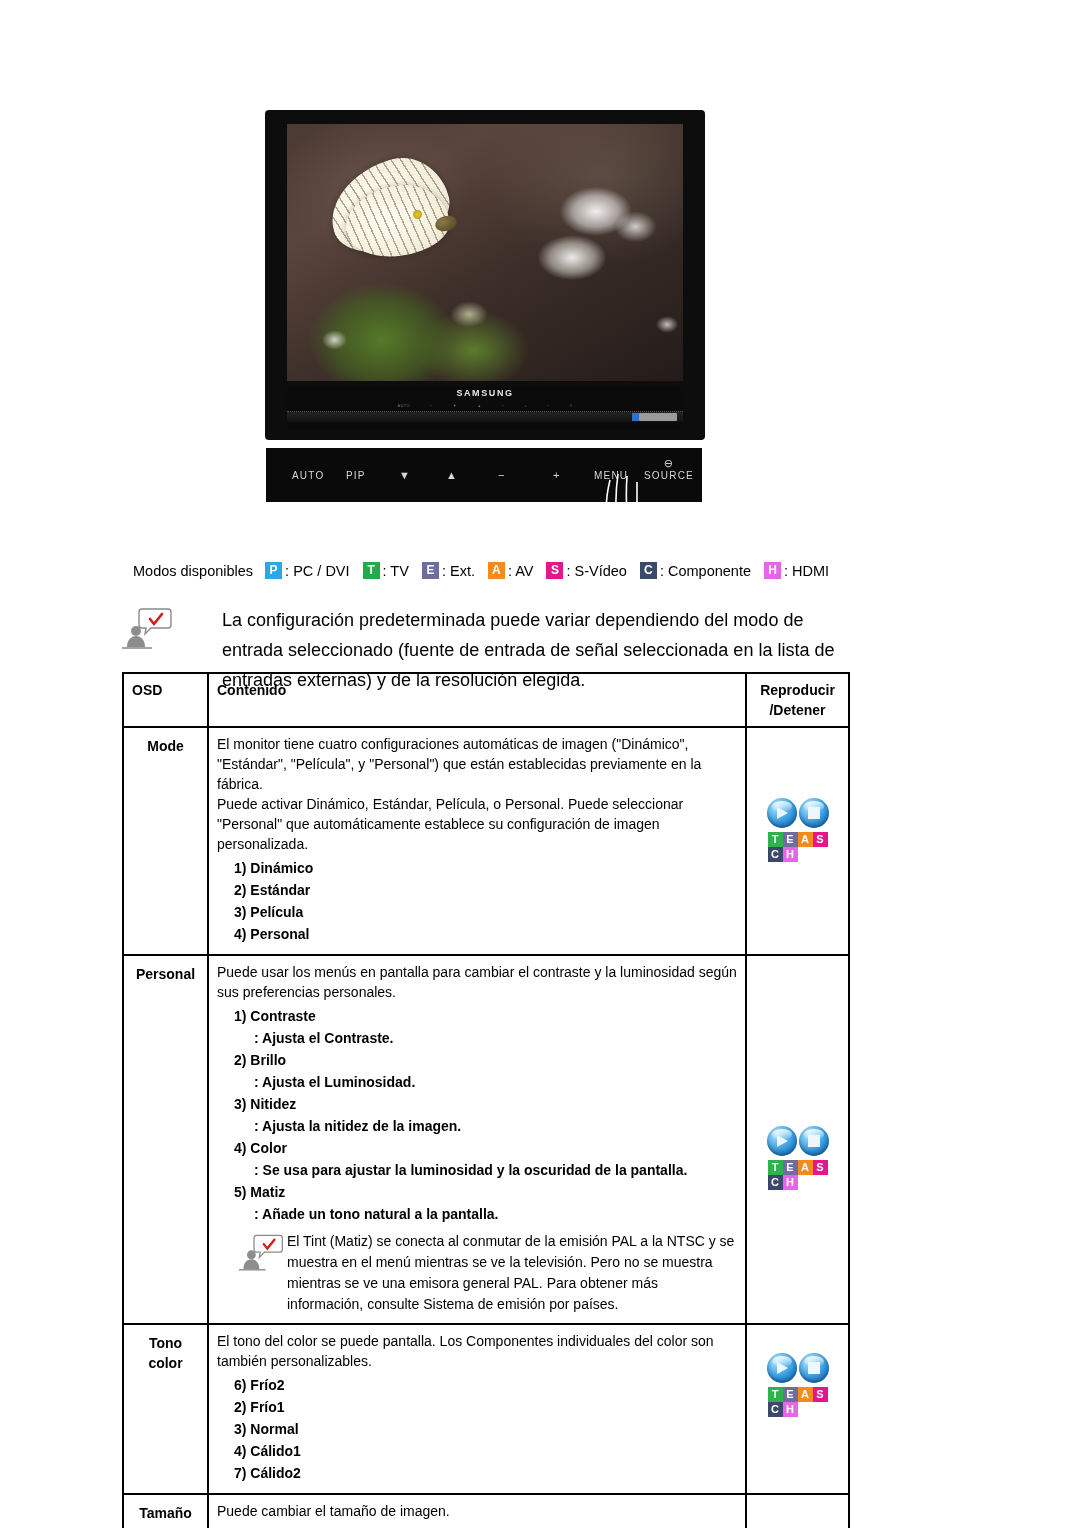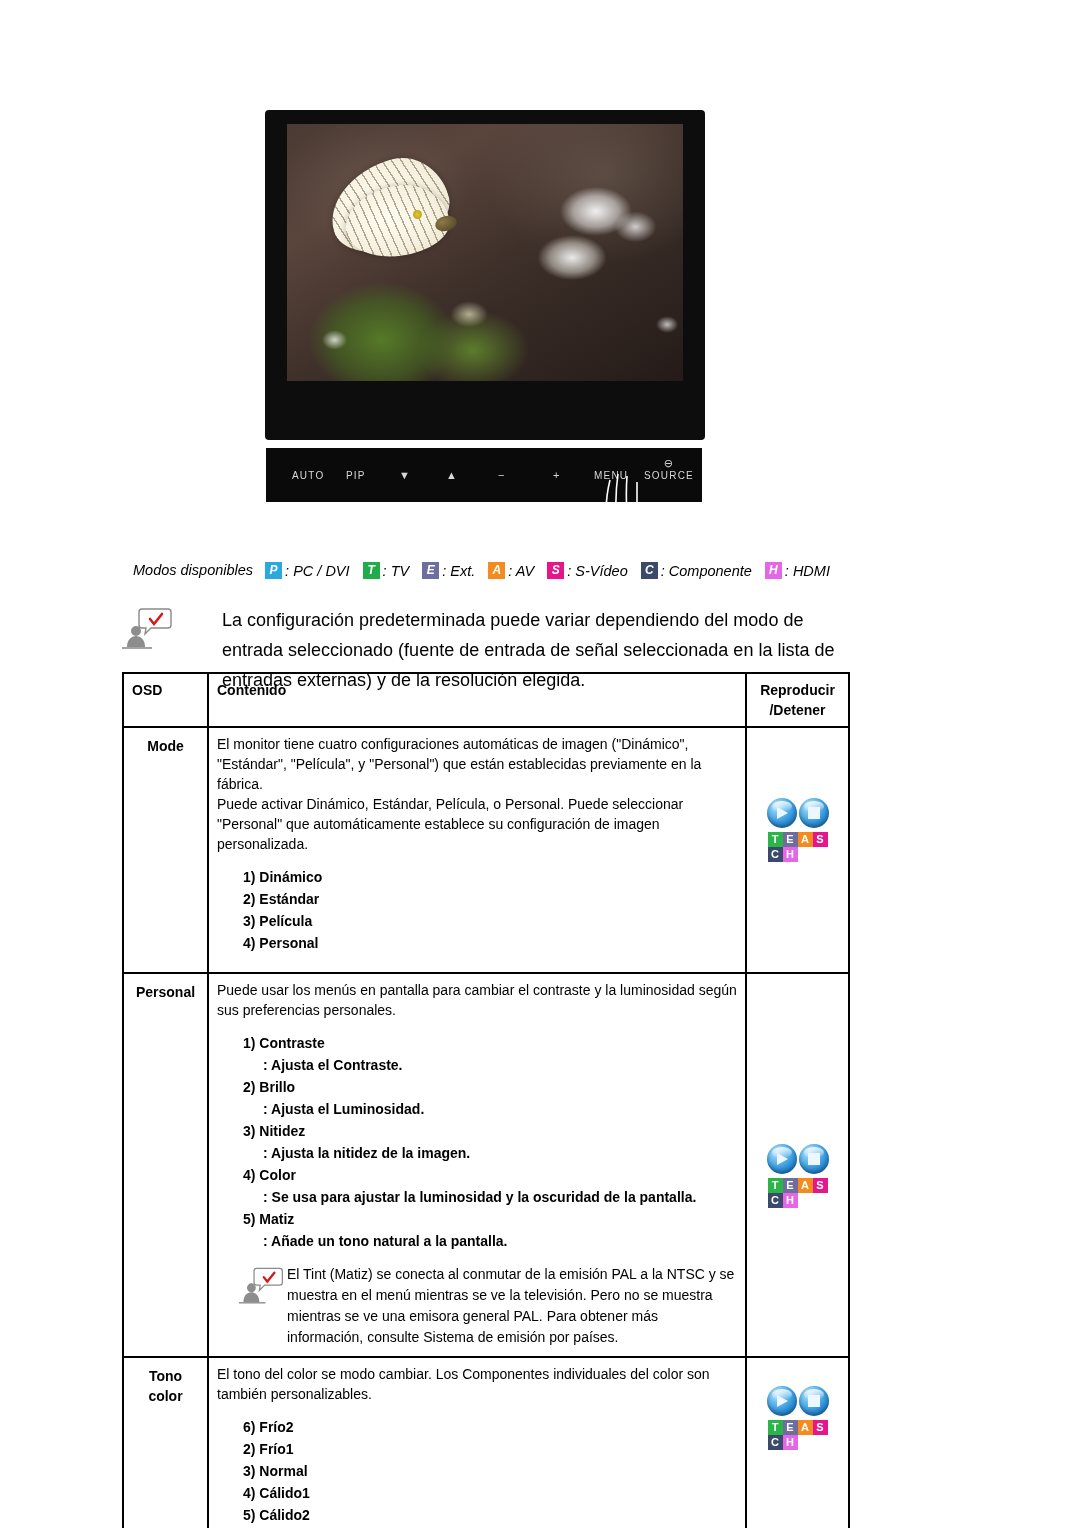--- a/index.html
+++ b/index.html
@@ -136,23 +136,22 @@
   .hand {
     position: absolute; left: 328px; top: 12px;
     width: 64px; height: 86px;
     pointer-events: none;
   }
 
   
   .modes {
     position: absolute; left: 133px; top: 562px;
     font-size: 14.5px;
-    display: flex; align-items: flex-start; gap: 0;
+    display: flex; align-items: center; gap: 0;
     white-space: nowrap;
-    font-style: italic;
   }
   .modes .lbl { margin-right: 12px; }
   .mode-item { display: inline-flex; align-items: center; margin-right: 13px; }
   .mchip {
     display: inline-block;
     width: 17px; height: 17px;
     line-height: 17px; text-align: center;
     color: #fff; font-weight: bold; font-size: 12px;
     font-family: "Liberation Sans", sans-serif;
     margin-right: 3px;
@@ -189,21 +188,21 @@
     text-align: left;
   }
   table.osd th { font-weight: bold; margin-top: 9px; }
   .col-osd { width: 85px; }
   .col-content { width: 538px; }
   .col-play { width: 103px; }
   .cell-osd { font-weight: bold; text-align: center !important; padding-top: 8px !important; }
   .cell-play { text-align: center !important; vertical-align: top; }
   .hdr-play { text-align: center !important; }
 
-  .numlist { margin: 12px; padding: 0 0 0 14px; list-style: none; }
+  .numlist { margin: 3px; padding: 0 0 0 14px; list-style: none; }
   .numlist li { font-weight: bold; font-size: 14px; line-height: 22px; }
   .sub { padding-left: 20px; font-weight: normal; font-size: 14px; line-height: 22px; }
 
   
   .playstop { display: flex; justify-content: center; gap: 2px; margin: 6px 0 4px; }
   .orb {
     width: 30px; height: 30px; border-radius: 50%;
     background:
       radial-gradient(circle at 34% 26%, #bfe6ff 0%, #6ec1f2 28%, #2b8fd8 62%, #1463a8 100%);
     position: relative;
@@ -254,20 +253,34 @@
     <div class="monitor-body">
       <div class="screen">
         <div class="photo">
           <div class="bfly">
             <div class="wing wing-back"></div>
             <div class="wing wing-front"></div>
             <div class="bfly-dot"></div>
             <div class="bfly-head"></div>
           </div>
         </div>
+      </div>
+      <div class="brand-bar">
+        <div class="brand">SAMSUNG</div>
+        <div class="micro-labels">
+          <span>AUTO</span>
+          <span>−</span>
+          <span>▼</span>
+          <span>▲</span>
+          <span>−</span>
+          <span>+</span>
+          <span>−</span>
+          <span>≡</span>
+        </div>
+        <div class="stand-slot"></div>
       </div>
     </div>
 
     <div class="ctrl-bar">
       <span class="ctrl-btn" style="left:26px;">AUTO</span>
       <span class="ctrl-btn" style="left:80px;text-align:right;">PIP</span>
       <span class="ctrl-btn glyph" style="left:133px;">▼</span>
       <span class="ctrl-btn glyph" style="left:180px;">▲</span>
       <span class="ctrl-btn glyph" style="left:232px;">−</span>
       <span class="ctrl-btn glyph" style="left:287px;">+</span>
@@ -440,27 +453,27 @@
               <span class="tchip" style="background:#3b4a6b">C</span>
               <span class="tchip" style="background:#e667e6">H</span>
             </div>
           </div>
         </td>
       </tr>
 
       <tr>
         <td class="cell-osd">Tono color</td>
         <td>
-          <div>El tono del color se modo cambiar. Los Componentes individuales del color son también personalizables.</div>
+          <div>El tono del color se puede pantalla. Los Componentes individuales del color son también personalizables.</div>
           <ul class="numlist">
             <li>6) Frío2</li>
             <li>2) Frío1</li>
             <li>3) Normal</li>
             <li>4) Cálido1</li>
-            <li>5) Cálido2</li>
+            <li>7) Cálido2</li>
           </ul>
         </td>
         <td class="cell-play">
           <div style="height:16px"></div>
           <div class="playstop">
             <span class="orb">
                 <span class="tri"></span>
               </span>
             <span class="orb">
                 <span class="sq"></span>

